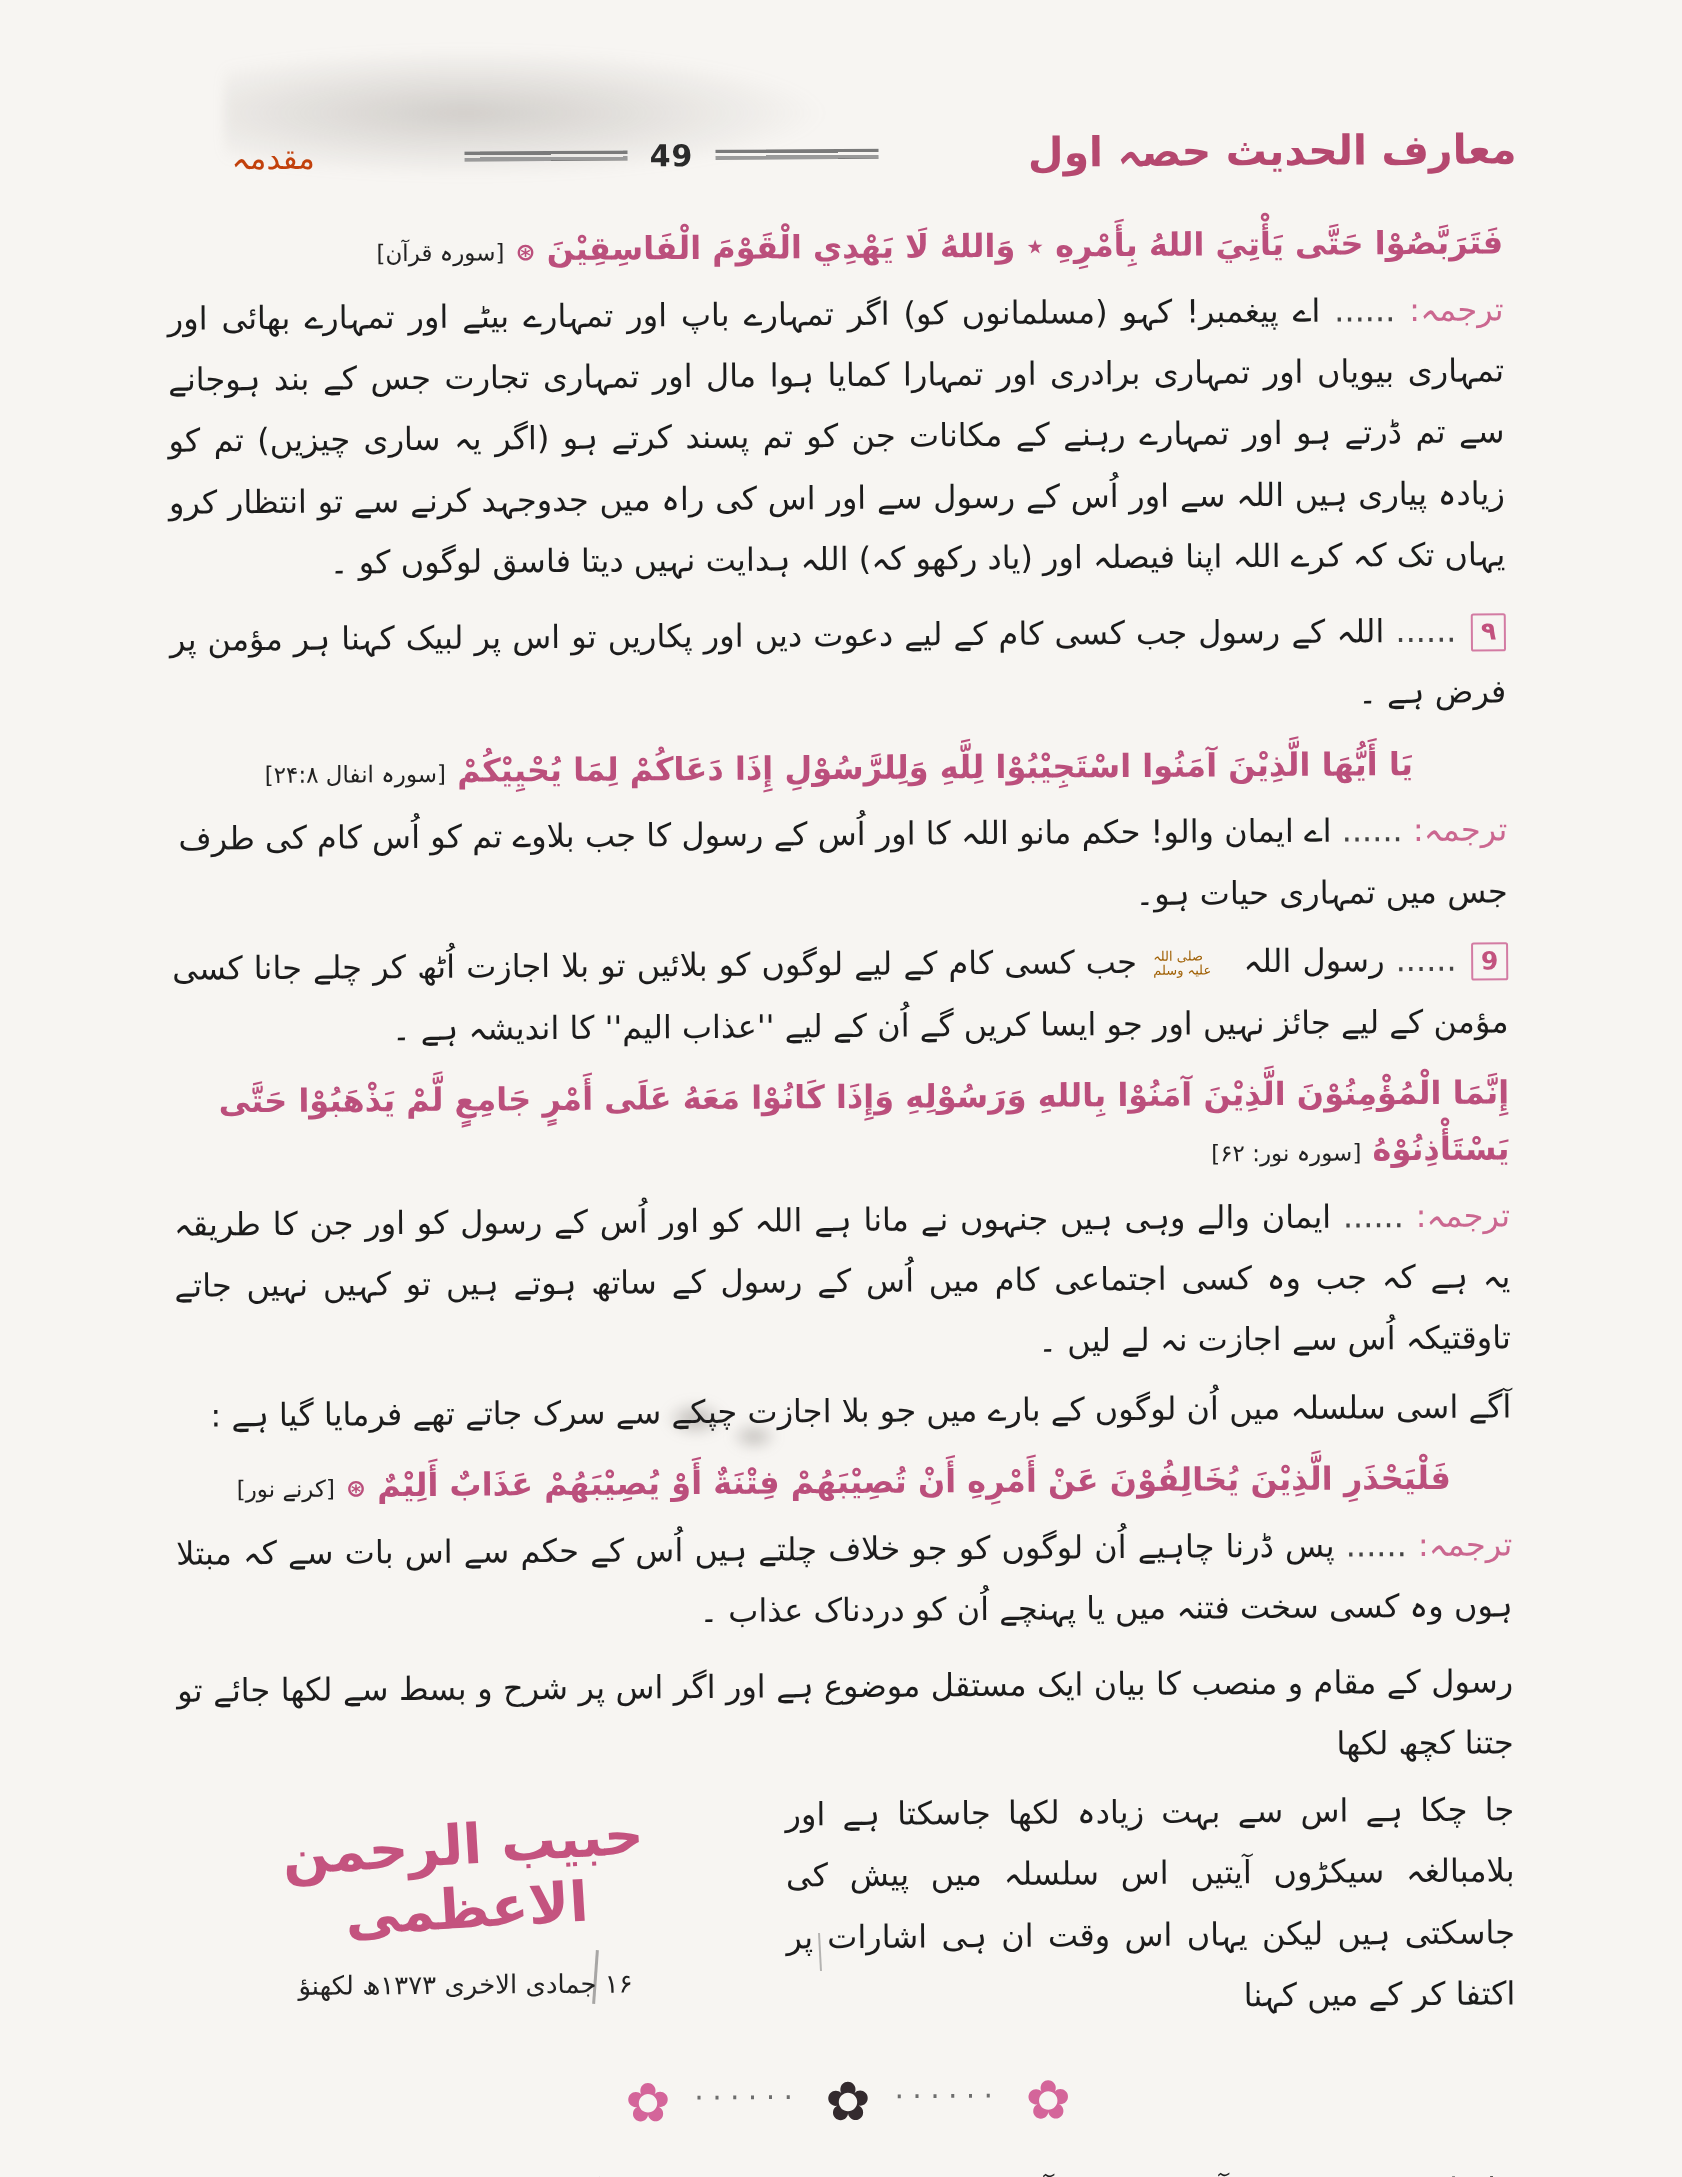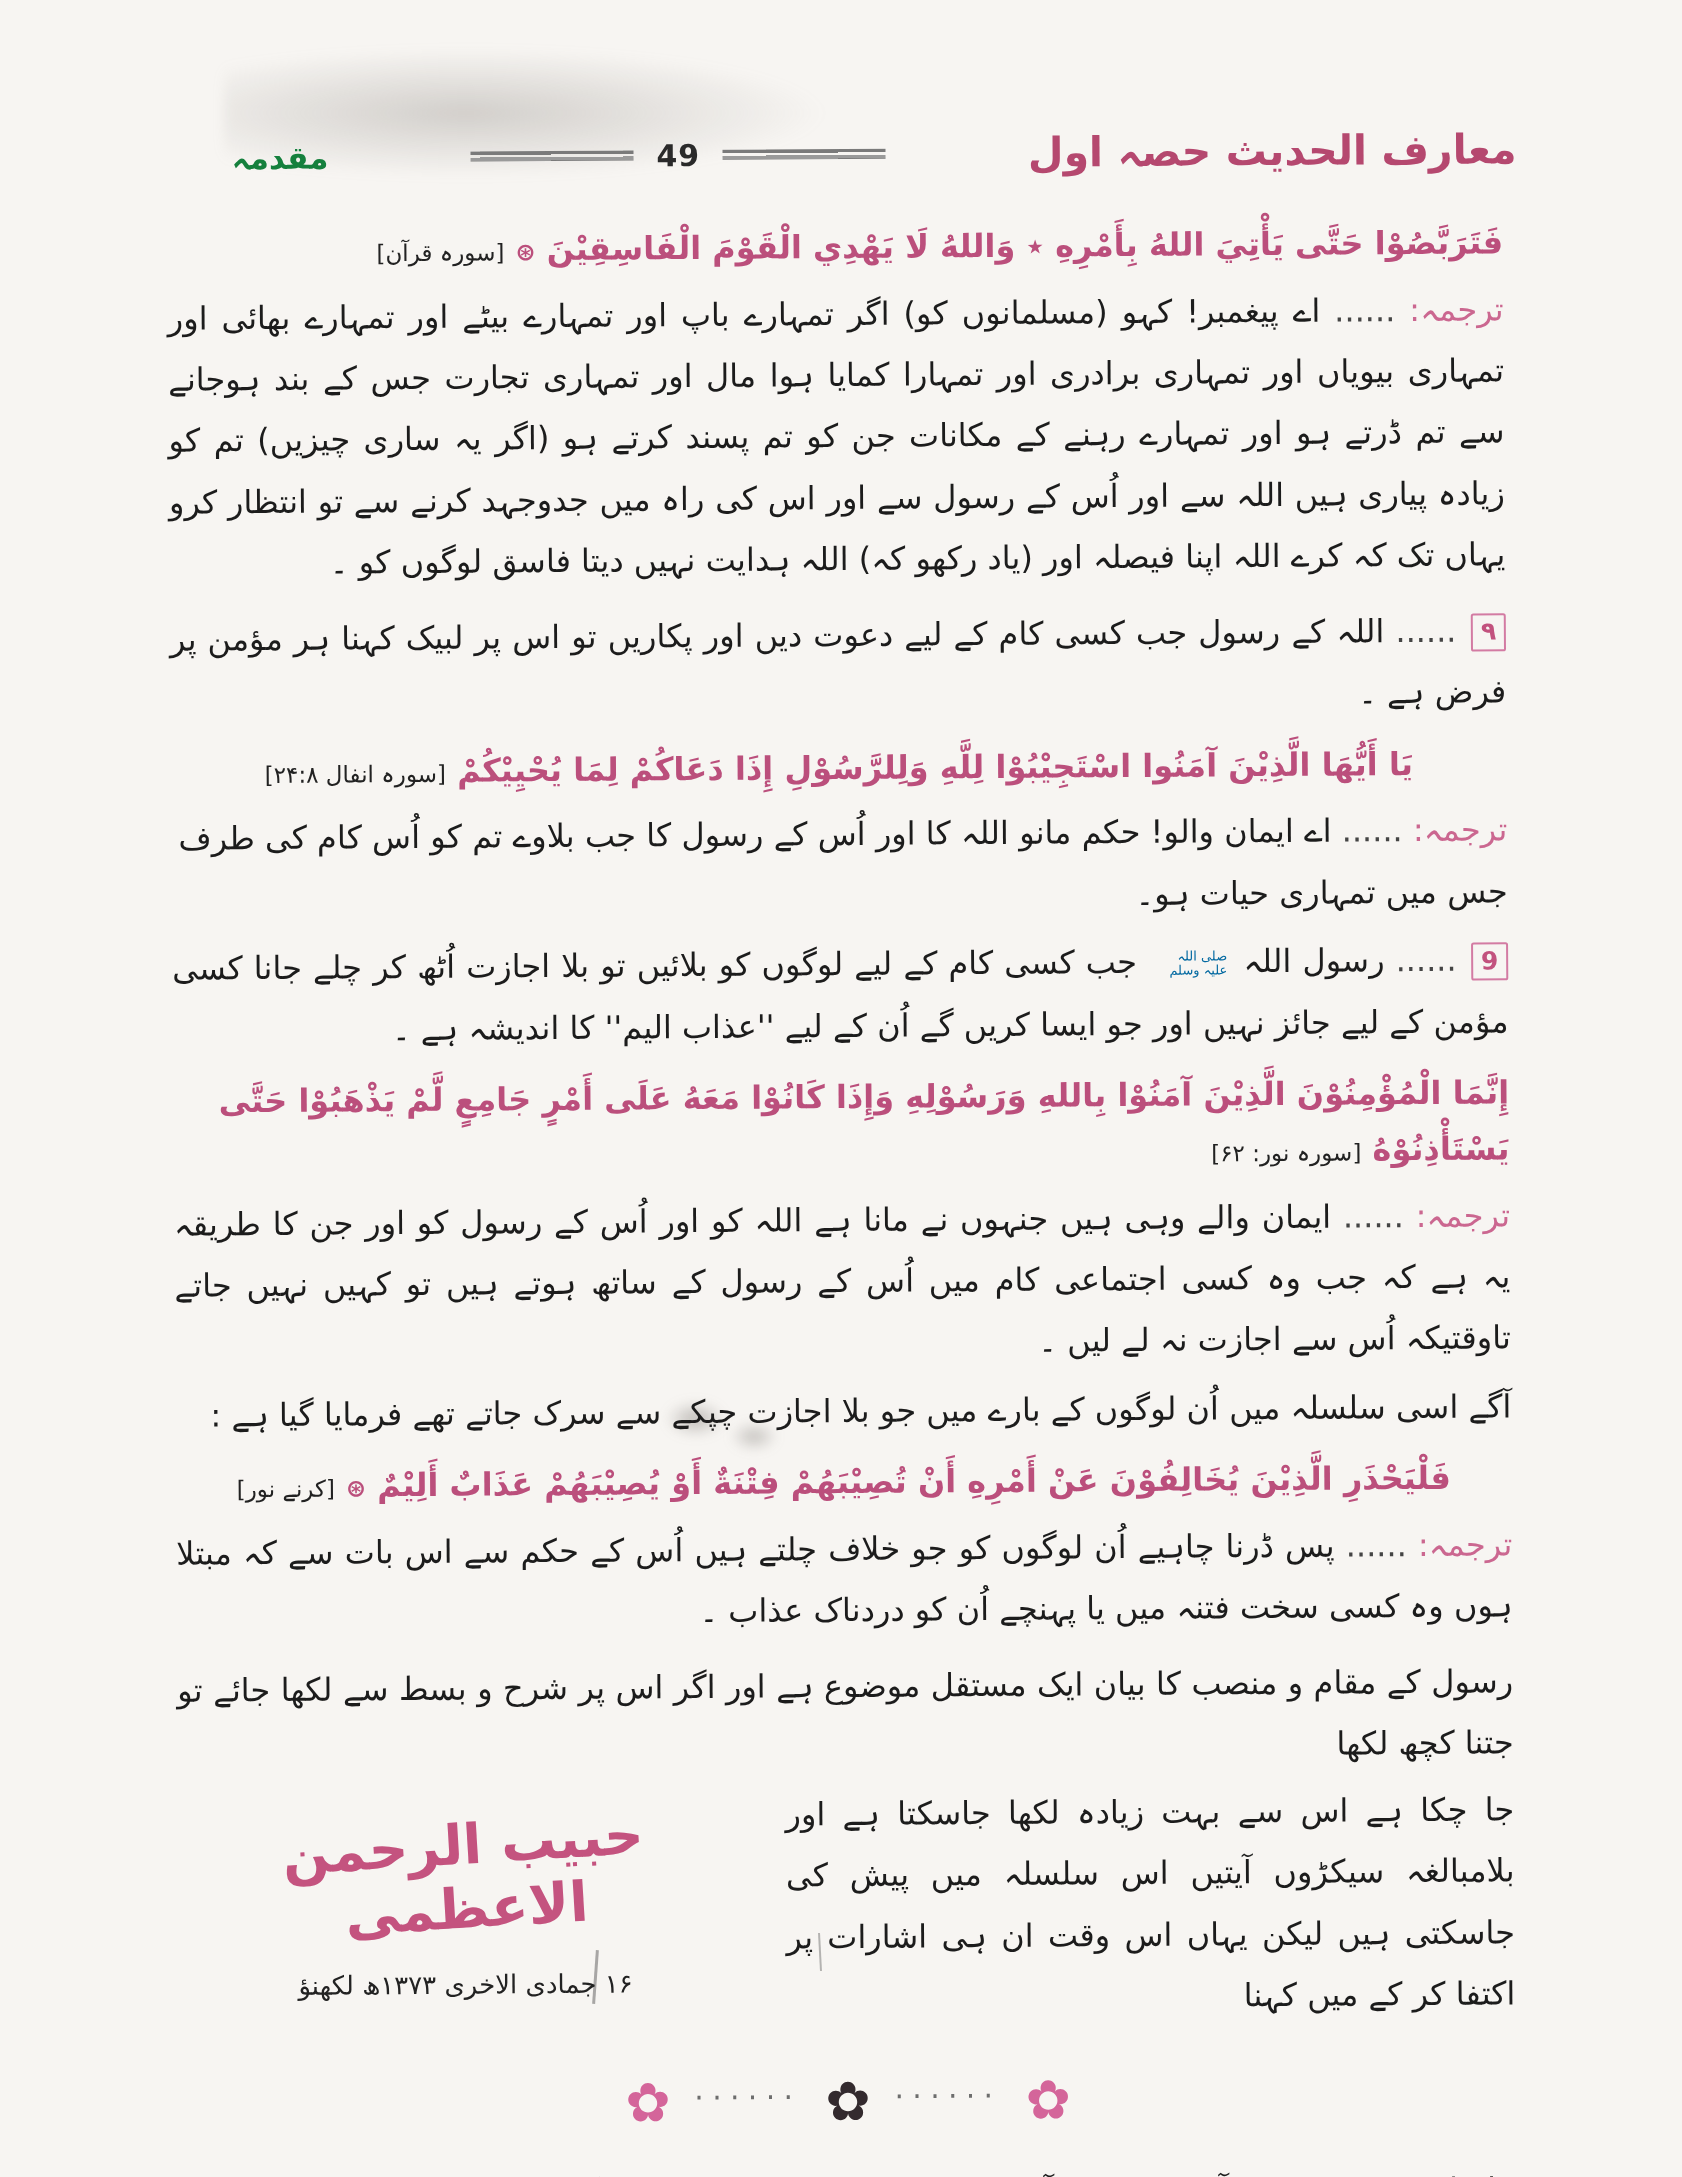--- a/index.html
+++ b/index.html
@@ -18,42 +18,42 @@
     background:radial-gradient(ellipse, rgba(110,105,100,.45), rgba(110,105,100,0) 70%); }
   .smudge-mid2{ left:731px; top:1422px; width:48px; height:29px;
     background:radial-gradient(ellipse, rgba(110,105,100,.4), rgba(110,105,100,0) 70%); }
   .mark1{ position:absolute; left:595px; top:1950px; width:2.6px; height:54px; background:rgba(70,70,70,.45); transform:rotate(4deg); }
   .mark2{ position:absolute; left:820px; top:1933px; width:1.7px; height:38px; background:rgba(80,80,80,.4); transform:rotate(-3deg); }
 
   
   .header{ display:flex; align-items:center; justify-content:space-between;
     padding:130px 160px 0 238px; }
   .book-title{ font-size:41px; font-weight:bold; color:#b5486f; letter-spacing:-0.9px; }
-  .section-label{ font-size:31px; font-weight:bold; color:#15803d; }
+  .section-label{ font-size:31px; font-weight:normal; color:#c2410c; }
   .page-no-group{ display:flex; align-items:center; gap:22.5px; direction:ltr; }
   .rule{ width:163px; height:9.5px;
     background:repeating-linear-gradient(#7a7a7a 0 3.5px, rgba(0,0,0,0) 3.5px 6px, #9a9a9a 6px 9.5px); }
   .page-number{ font-size:30px; font-weight:bold; color:#2a2a2a; letter-spacing:0.9px; }
 
   .content{ padding:29px 174px 0 173px; }
   p{ margin:0; }
   .para{ font-size:32px; line-height:1.92; text-align:justify; }
   .single-line{ text-align:right; }
   .verse-line{ font-size:32px; line-height:1.75; font-weight:bold; color:#bb4f7c; margin:12px 0 8.6px; }
   .v-right{ text-align:right; }
   .v-center{ text-align:center; }
   .verse-ref{ font-size:23px; font-weight:normal; color:#222; }
   .ayah-marker{ font-size:24px; }
   .tarjuma-label{ color:#cb6790; font-weight:normal; }
   .dots{ color:#444; letter-spacing:1.7px; }
   .item-badge{ display:inline-block; border:2.6px solid #d37ba3; color:#c2527e;
     font-size:25px; font-weight:bold; line-height:1; padding:3.5px 7.8px 5.2px; border-radius:2.6px;
     vertical-align:middle; margin-left:3.5px; }
   .honorific{ display:inline-block; max-width:74px; font-size:13px; line-height:1.1;
-    color:#0369a1; text-align:right; vertical-align:middle; margin:0 5.2px; }
+    color:#a16207; text-align:left; vertical-align:middle; margin:0 5.2px; }
   .spacer-s{ height:7px; } .spacer-m{ height:14px; }
 
   
   .columns{ display:flex; gap:35px; margin-top:5.2px; }
   .col-text{ flex:1 1 56%; }
   .col-sign{ flex:1 1 44%; text-align:center; padding-top:26px; }
   .sign-name{ font-size:55px; font-weight:bold; color:#c4537f;
     transform:rotate(-3deg); display:inline-block; }
   .sign-date{ font-size:26px; color:#222; margin-top:29px; }
 

